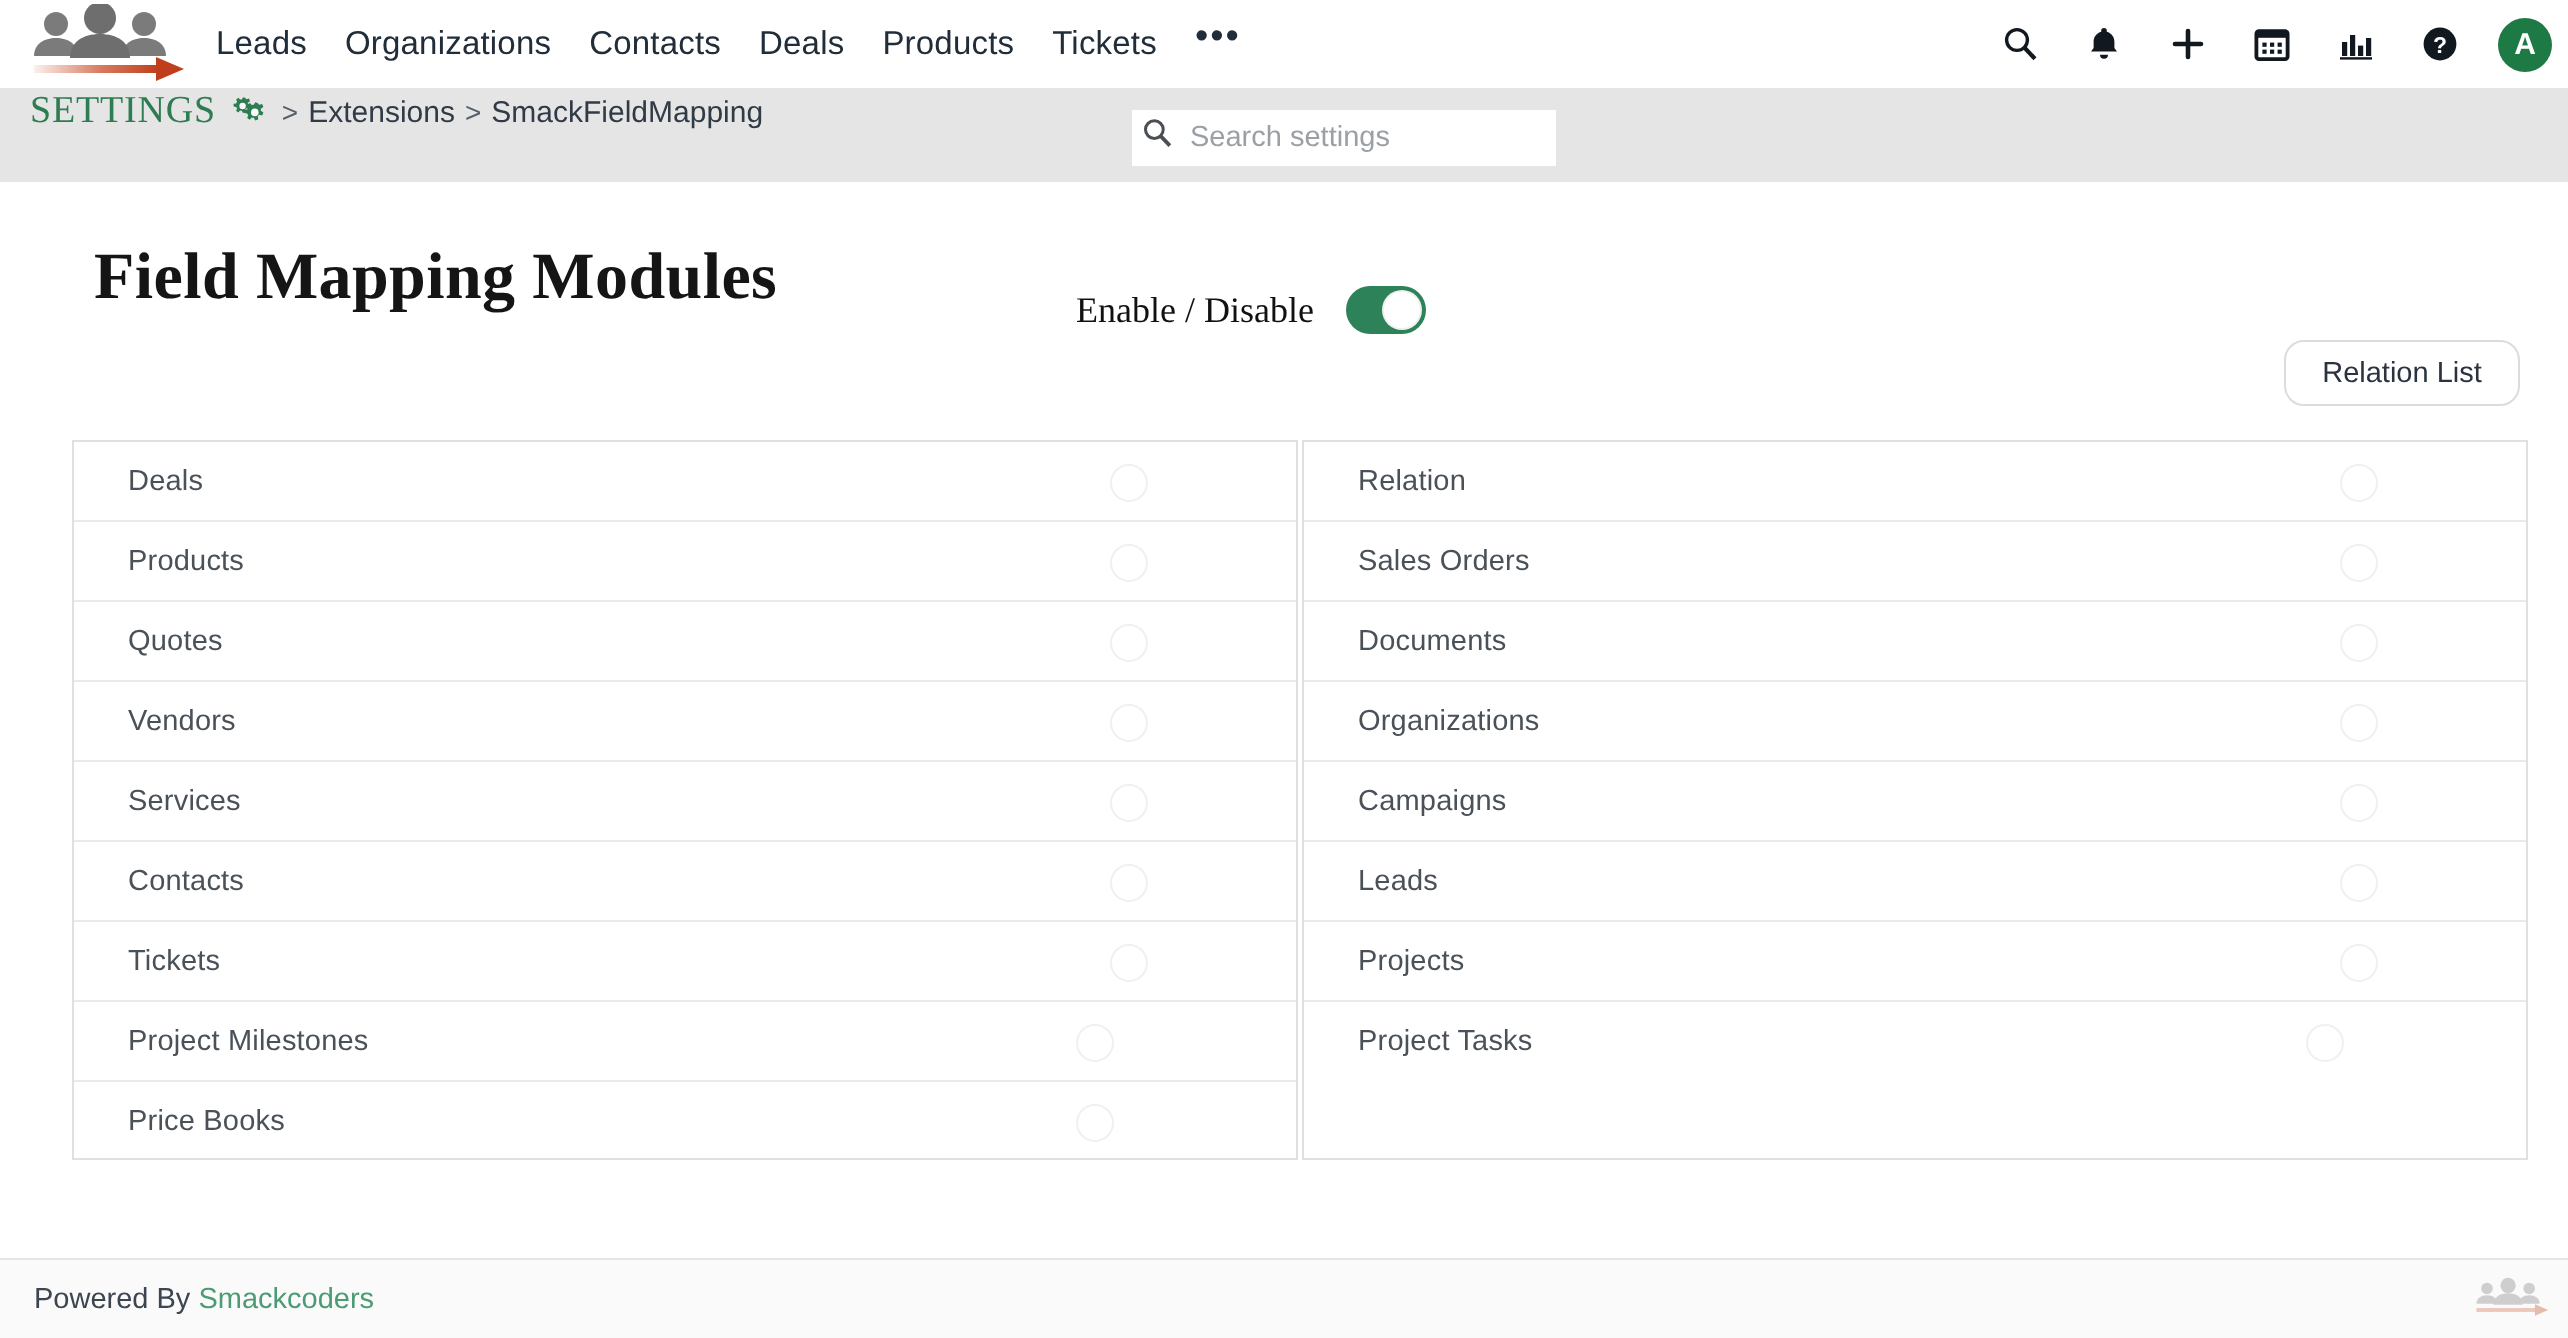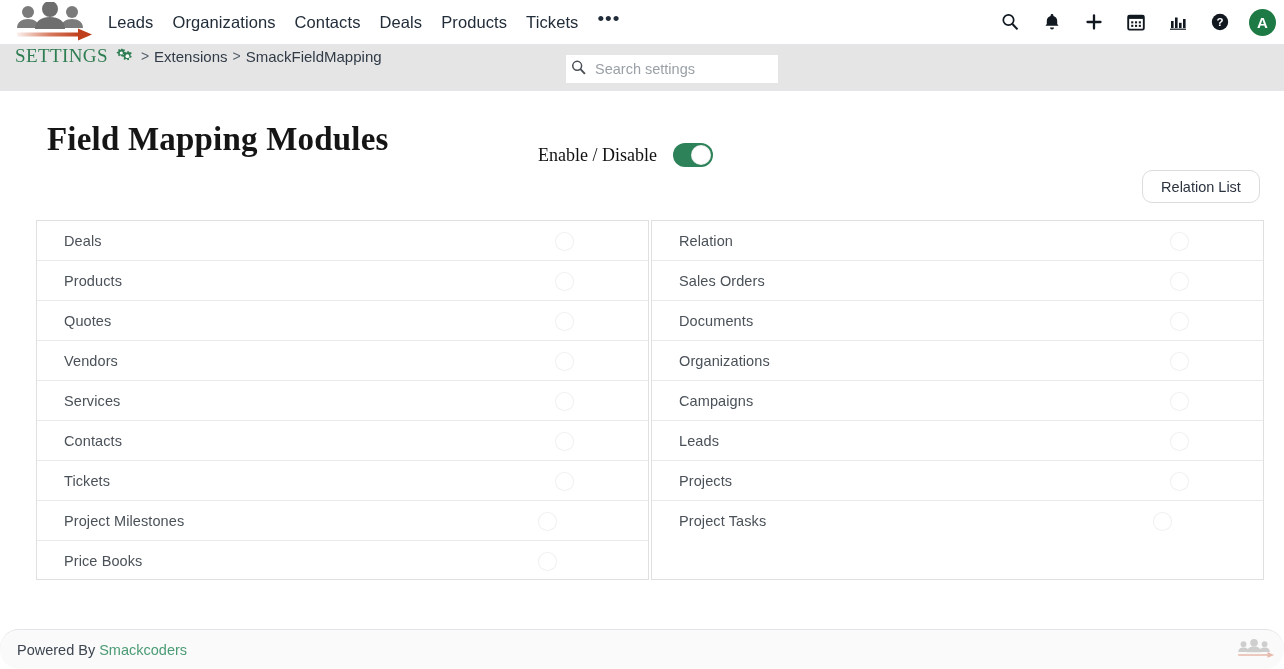--- a/index.html
+++ b/index.html
@@ -155,21 +155,21 @@
   .module-toggle-cell {
     position: absolute; left: 499px; top: 9px;
   }
 
   
   #footer {
     position: absolute; left: 0; top: 629px;
     width: 1284px; height: 40px;
     background: #fafafa;
     border-top: 1px solid #e3e5e8;
-    display: flex; align-items: center; border-radius: 19px;
+    display: flex; align-items: center;
   }
   #footer-text {
     padding-left: 17px; font-size: 14.5px; color: #3d4550;
   }
   #footer-link { color: #4b9b74; cursor: pointer; margin-left: 4px; }
   #footer-logo {
     position: absolute; right: 6px; top: 2px;
     width: 46px; height: 34px; opacity: .45;
   }
 </style>

